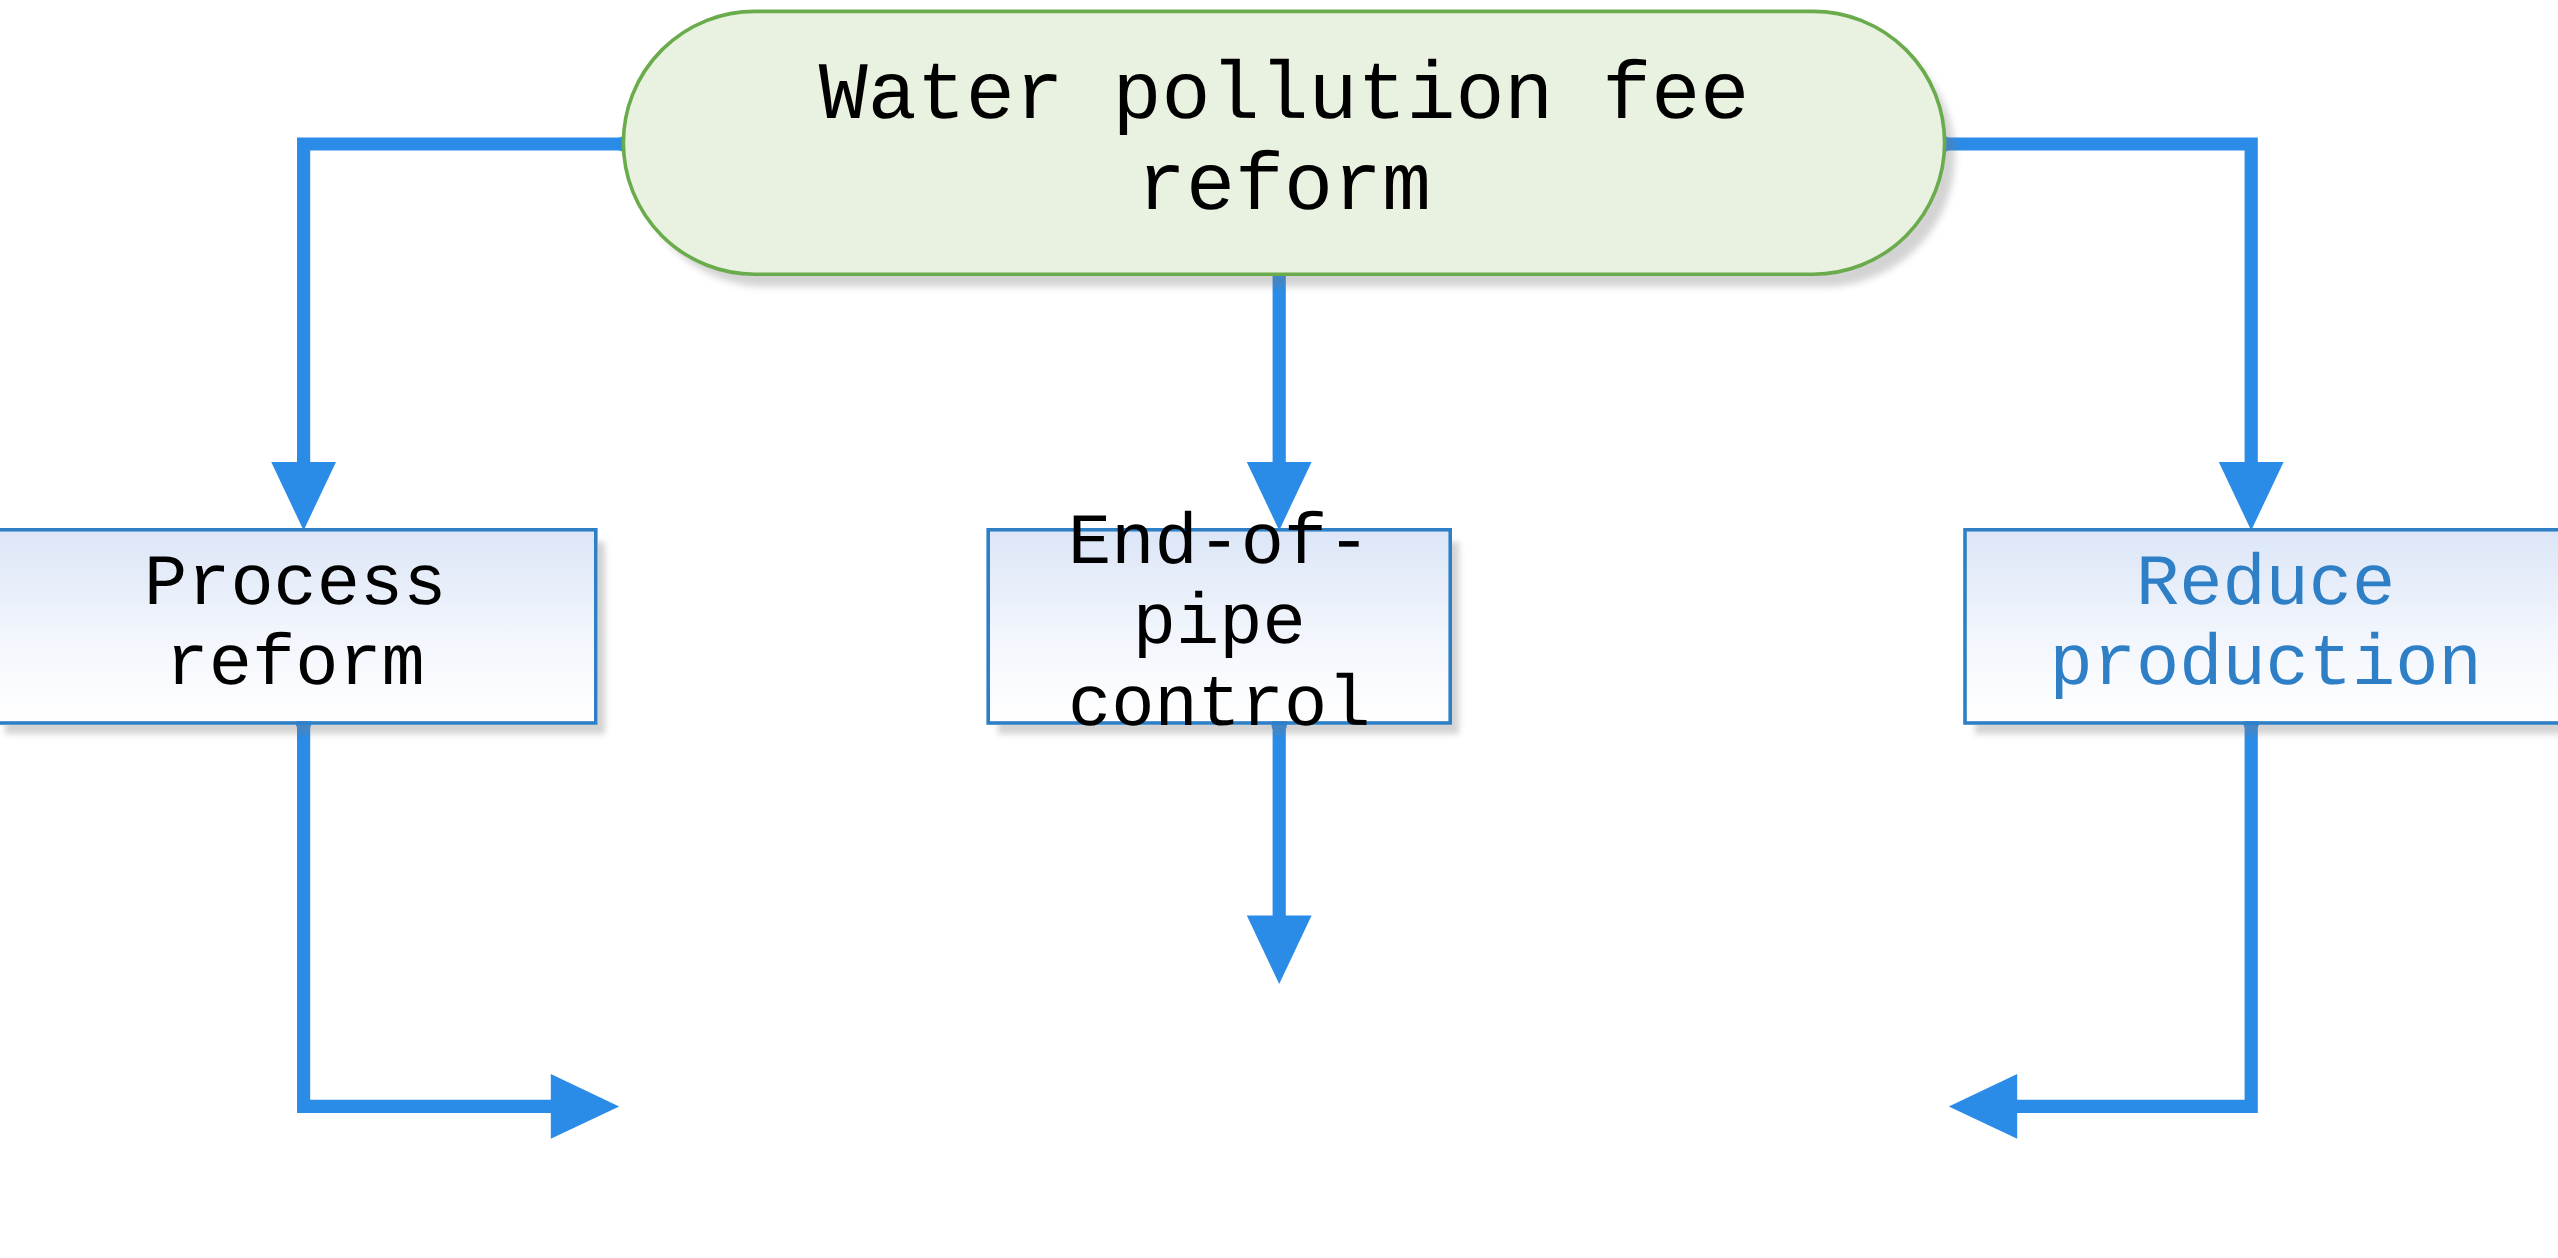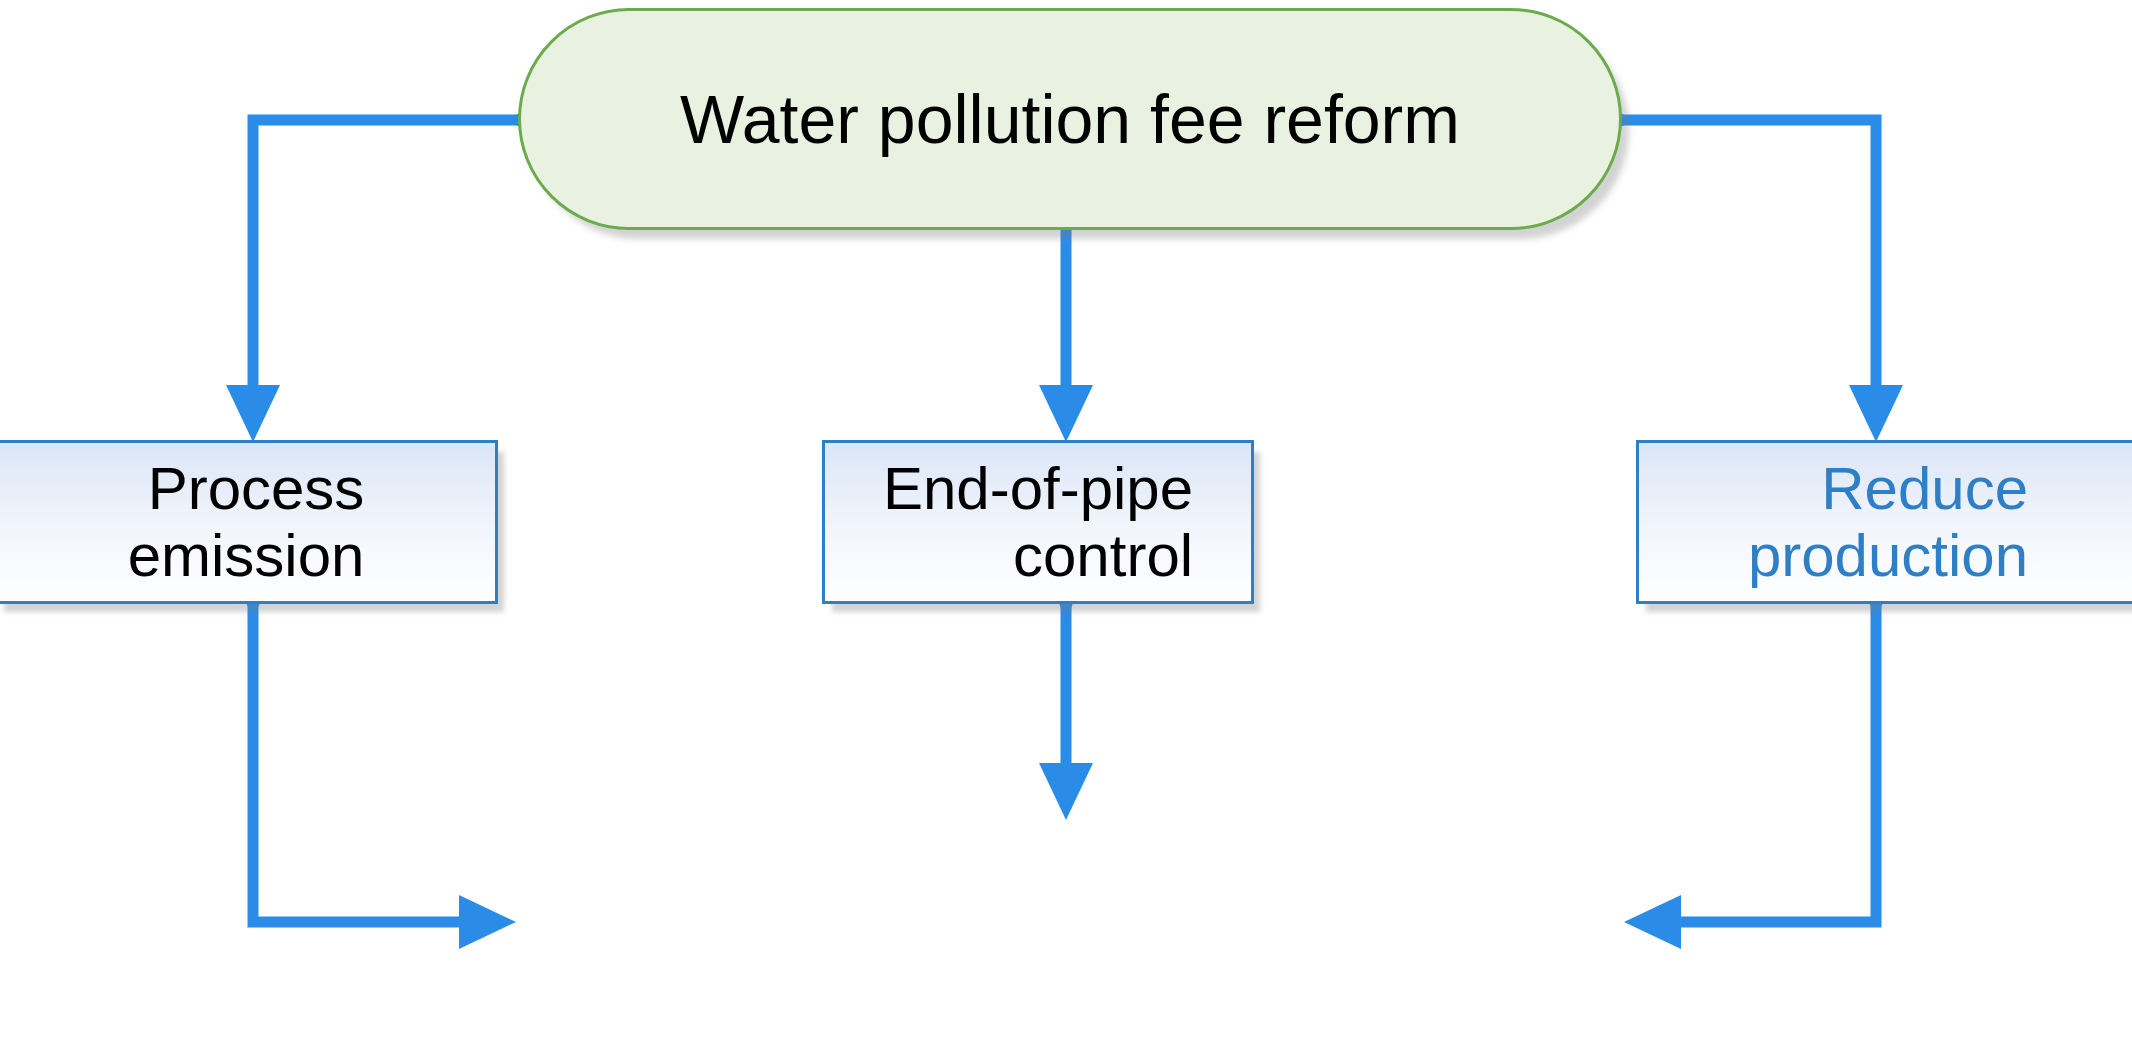--- a/index.html
+++ b/index.html
@@ -25,22 +25,23 @@
     height: 1048px;
     pointer-events: none;
   }
 
   .node {
     position: absolute;
     box-sizing: border-box;
     display: flex;
     align-items: center;
     justify-content: center;
-    text-align: right;
+    text-align: center;
     line-height: 1.12;
+    font-family: Liberation Mono, monospace;
   }
 
   
   .node-round {
     border: 3px solid #6AAB4C;
     background: #E9F2E1;
     border-radius: 999px;
   }
   .node-round .node-label {
     padding: 0 40px;
@@ -74,21 +75,21 @@
   }
   #node-top .node-label {
     font-size: 68px;
     color: #000000;
   }
 
   #node-process {
     left: -6px;   top: 440px;  width: 504px;  height: 164px;
   }
   #node-endofpipe {
-    left: 822px;  top: 440px;  width: 432px;  height: 164px;
+    left: 822px;  top: 440px;  width: 388px;  height: 164px;
   }
   #node-reduceprod {
     left: 1636px; top: 440px;  width: 504px;  height: 164px;
   }
   #node-process .node-label,
   #node-endofpipe .node-label {
     font-size: 60px;
     color: #000000;
   }
   #node-reduceprod .node-label {
@@ -147,21 +148,21 @@
       <circle cx="1876" cy="603" r="6.5" fill="#2B8CE8"></circle>
     </g>
   </svg>
 
   <div id="node-top" class="node node-round shadow-round">
     <span class="node-label">Water pollution fee reform</span>
   </div>
 
   <div id="node-process" class="node node-rect shadow-rect">
     <span class="node-label">Process
-emission</span>
+reform</span>
   </div>
 
   <div id="node-endofpipe" class="node node-rect shadow-rect">
     <span class="node-label">End-of-pipe
 control</span>
   </div>
 
   <div id="node-reduceprod" class="node node-rect shadow-rect">
     <span class="node-label">Reduce
 production</span>

